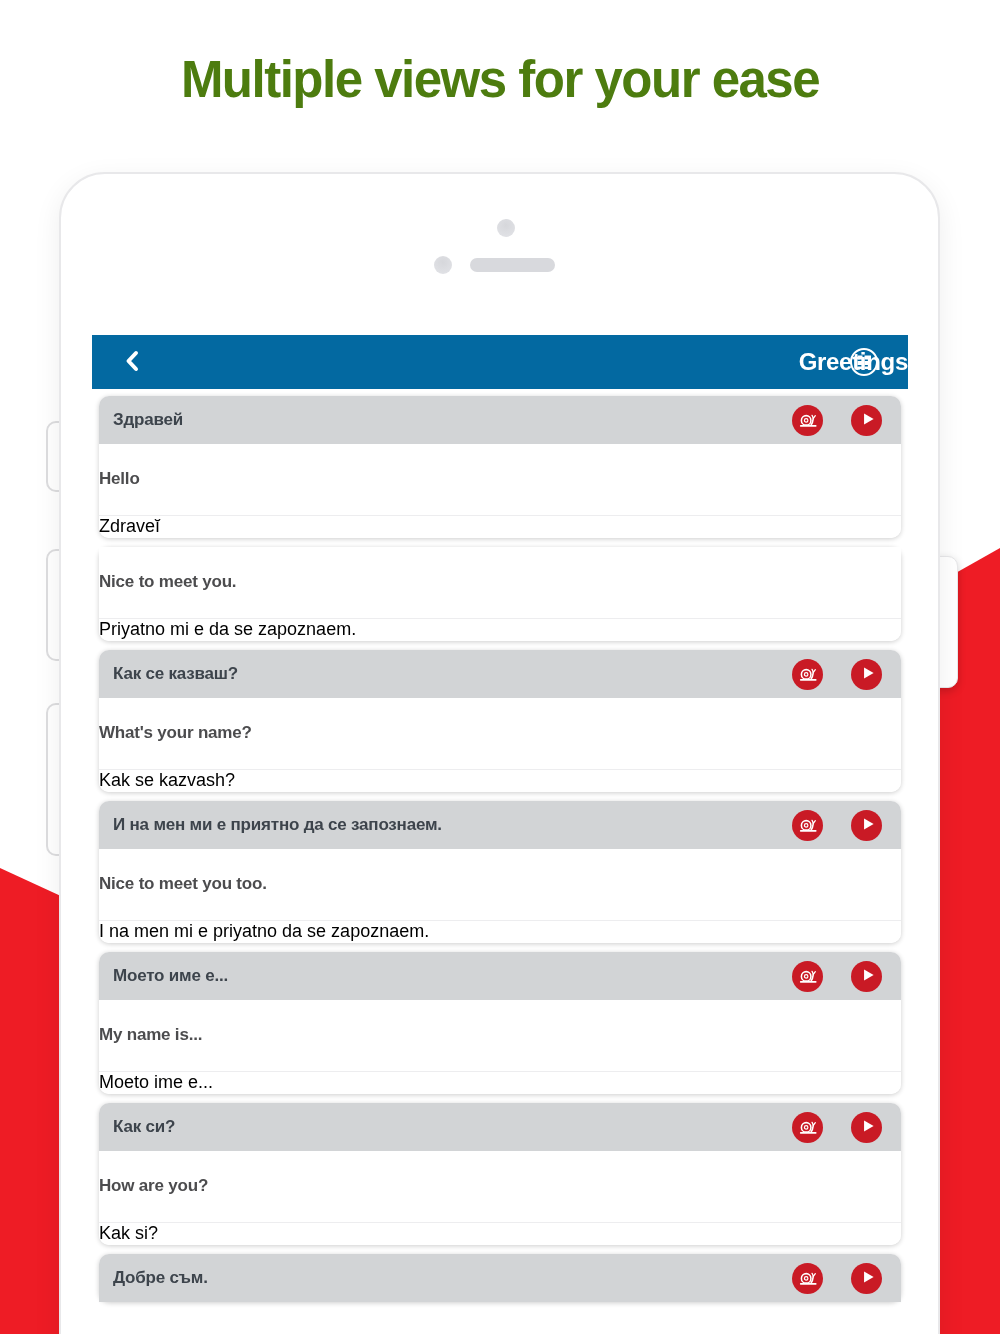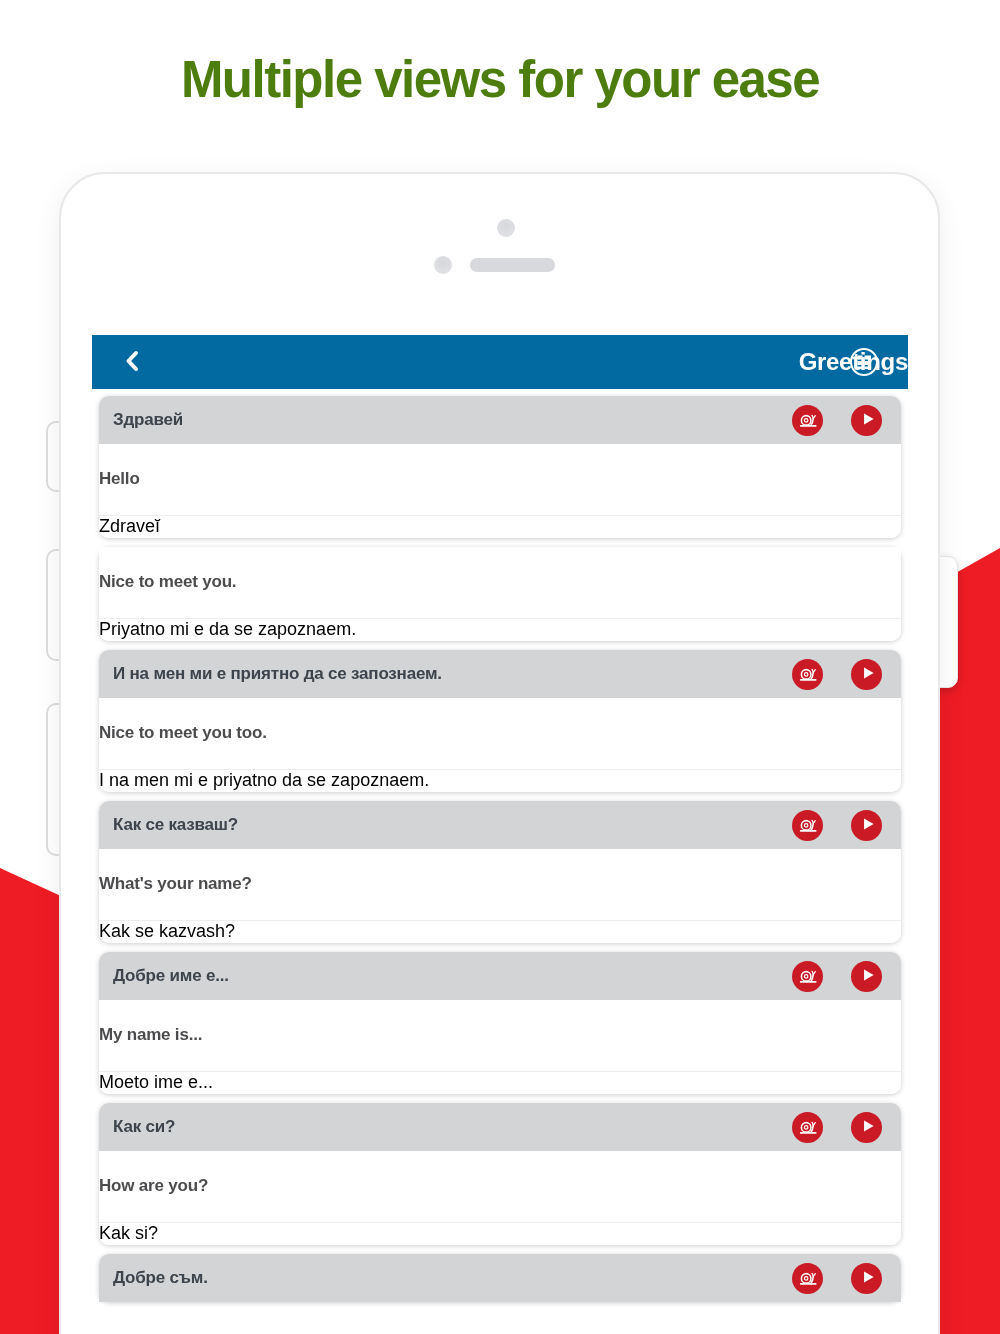--- a/index.html
+++ b/index.html
@@ -169,20 +169,49 @@
               <span class="en-text">Nice to meet you.</span>
             </div>
           <div class="line">
               <span class="tr-text">Priyatno mi e da se zapoznaem.</span>
             </div>
         </div>
       </div>
 
       <div class="card">
         <div class="card-head">
+          <span class="bg-text">Как се казваш?</span>
+          <button class="circle-btn">
+            <span><svg width="22" height="22" viewBox="0 0 24 24" fill="none" stroke="#ffffff" stroke-linecap="round">
+                  <line x1="4" y1="19.5" x2="20.5" y2="19.5" stroke-width="1.7"></line>
+                  <circle cx="10" cy="13.5" r="5.2" stroke-width="1.7"></circle>
+                  <circle cx="10" cy="13.5" r="1.9" stroke-width="1.3"></circle>
+                  <path d="M15.4 18.5 C16.8 16.8 17.4 14 17.8 11.2" stroke-width="1.7"></path>
+                  <path d="M17.8 11.2 L20 8.4" stroke-width="1.4"></path>
+                  <path d="M17.8 11.2 L16.4 8" stroke-width="1.4"></path>
+                </svg></span>
+          </button>
+          <button class="circle-btn">
+            <span><svg width="22" height="22" viewBox="0 0 30 30">
+                  <polygon points="11,7.5 11,22.5 24,15" fill="#ffffff"></polygon>
+                </svg></span>
+          </button>
+        </div>
+        <div class="card-body">
+          <div class="line">
+              <span class="en-text">What's your name?</span>
+            </div>
+          <div class="line">
+              <span class="tr-text">Kak se kazvash?</span>
+            </div>
+        </div>
+      </div>
+
+      <div class="card">
+        <div class="card-head">
           <span class="bg-text">И на мен ми е приятно да се запознаем.</span>
           <button class="circle-btn">
             <span><svg width="22" height="22" viewBox="0 0 24 24" fill="none" stroke="#ffffff" stroke-linecap="round">
                   <line x1="4" y1="19.5" x2="20.5" y2="19.5" stroke-width="1.7"></line>
                   <circle cx="10" cy="13.5" r="5.2" stroke-width="1.7"></circle>
                   <circle cx="10" cy="13.5" r="1.9" stroke-width="1.3"></circle>
                   <path d="M15.4 18.5 C16.8 16.8 17.4 14 17.8 11.2" stroke-width="1.7"></path>
                   <path d="M17.8 11.2 L20 8.4" stroke-width="1.4"></path>
                   <path d="M17.8 11.2 L16.4 8" stroke-width="1.4"></path>
                 </svg></span>
@@ -198,50 +227,21 @@
               <span class="en-text">Nice to meet you too.</span>
             </div>
           <div class="line">
               <span class="tr-text">I na men mi e priyatno da se zapoznaem.</span>
             </div>
         </div>
       </div>
 
       <div class="card">
         <div class="card-head">
-          <span class="bg-text">Как се казваш?</span>
-          <button class="circle-btn">
-            <span><svg width="22" height="22" viewBox="0 0 24 24" fill="none" stroke="#ffffff" stroke-linecap="round">
-                  <line x1="4" y1="19.5" x2="20.5" y2="19.5" stroke-width="1.7"></line>
-                  <circle cx="10" cy="13.5" r="5.2" stroke-width="1.7"></circle>
-                  <circle cx="10" cy="13.5" r="1.9" stroke-width="1.3"></circle>
-                  <path d="M15.4 18.5 C16.8 16.8 17.4 14 17.8 11.2" stroke-width="1.7"></path>
-                  <path d="M17.8 11.2 L20 8.4" stroke-width="1.4"></path>
-                  <path d="M17.8 11.2 L16.4 8" stroke-width="1.4"></path>
-                </svg></span>
-          </button>
-          <button class="circle-btn">
-            <span><svg width="22" height="22" viewBox="0 0 30 30">
-                  <polygon points="11,7.5 11,22.5 24,15" fill="#ffffff"></polygon>
-                </svg></span>
-          </button>
-        </div>
-        <div class="card-body">
-          <div class="line">
-              <span class="en-text">What's your name?</span>
-            </div>
-          <div class="line">
-              <span class="tr-text">Kak se kazvash?</span>
-            </div>
-        </div>
-      </div>
-
-      <div class="card">
-        <div class="card-head">
-          <span class="bg-text">Добре име е...</span>
+          <span class="bg-text">Моето име е...</span>
           <button class="circle-btn">
             <span><svg width="22" height="22" viewBox="0 0 24 24" fill="none" stroke="#ffffff" stroke-linecap="round">
                   <line x1="4" y1="19.5" x2="20.5" y2="19.5" stroke-width="1.7"></line>
                   <circle cx="10" cy="13.5" r="5.2" stroke-width="1.7"></circle>
                   <circle cx="10" cy="13.5" r="1.9" stroke-width="1.3"></circle>
                   <path d="M15.4 18.5 C16.8 16.8 17.4 14 17.8 11.2" stroke-width="1.7"></path>
                   <path d="M17.8 11.2 L20 8.4" stroke-width="1.4"></path>
                   <path d="M17.8 11.2 L16.4 8" stroke-width="1.4"></path>
                 </svg></span>
           </button>

